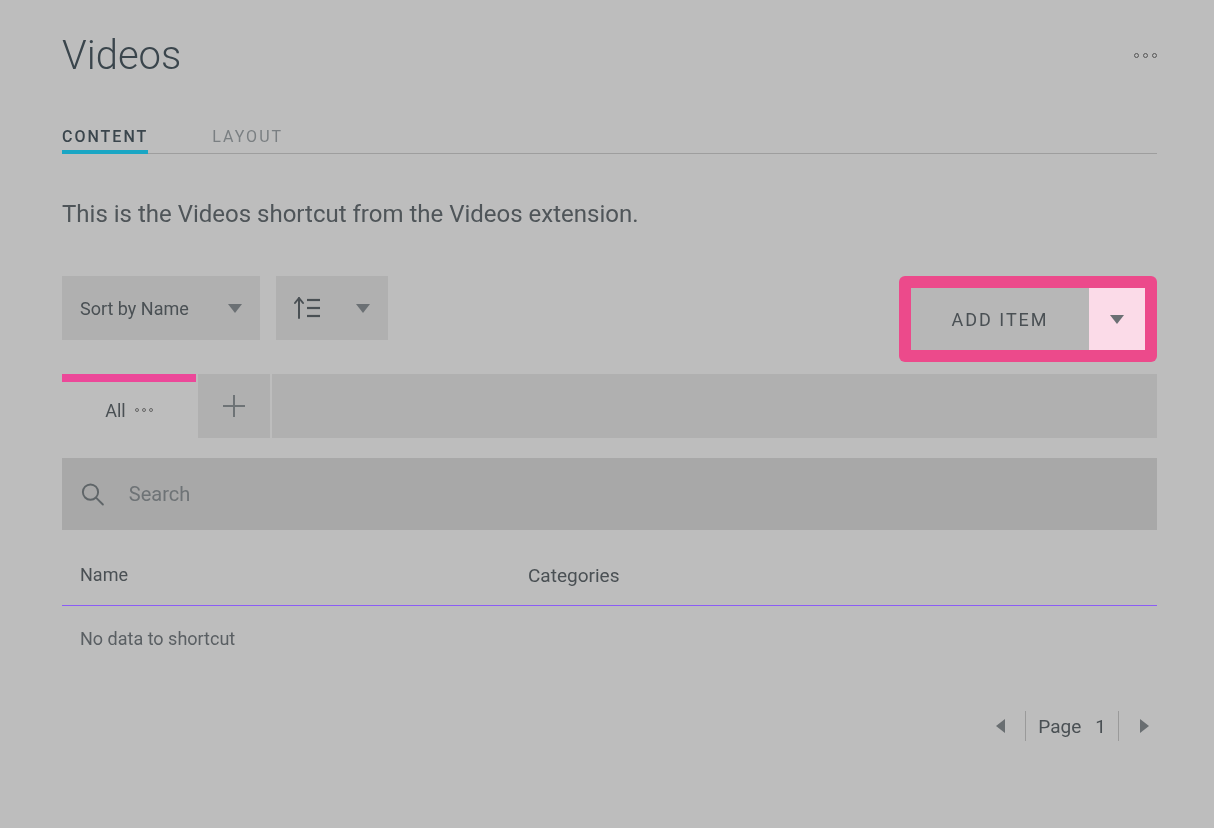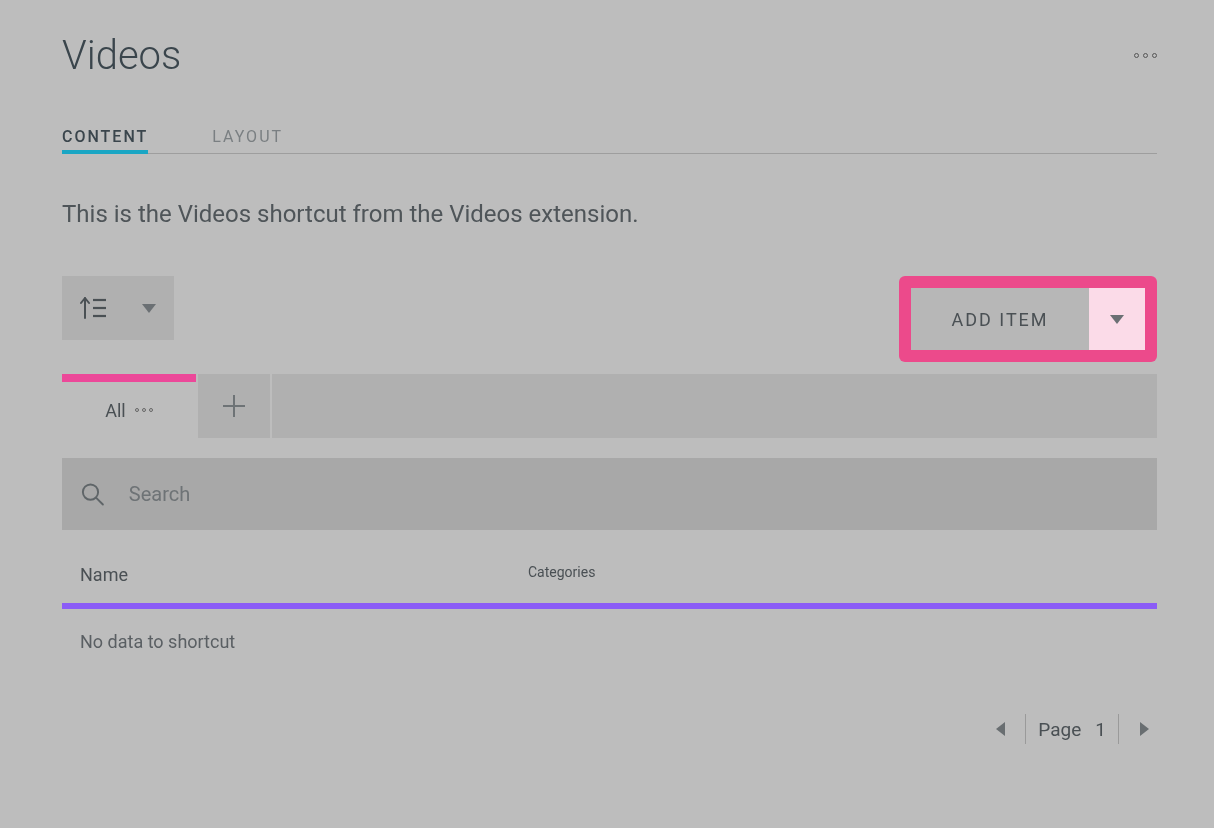--- a/index.html
+++ b/index.html
@@ -39,23 +39,23 @@
     .plus-icon { width: 22px; height: 22px; position: relative; }
     .plus-icon::before, .plus-icon::after { content: ""; position: absolute; background: #6e7376; }
     .plus-icon::before { left: 50%; top: 0; width: 2px; height: 100%; transform: translateX(-50%); }
     .plus-icon::after { top: 50%; left: 0; height: 2px; width: 100%; transform: translateY(-50%); }
 
     .search-bar { background: #a8a8a8; height: 72px; display: flex; align-items: center; padding: 0 18px; gap: 24px; margin-top: 20px; }
     .search-input { background: transparent; border: none; outline: none; font-size: 20px; color: #5a5f63; width: 100%; }
     .search-input::placeholder { color: #6e7376; }
 
     .table { margin-top: 34px; }
-    .table-header { display: flex; border-bottom: 6px solid #8b5cf6; padding: 0 0 18px 18px; }
+    .table-header { display: flex; border-bottom: 1px solid #8b5cf6; padding: 0 0 18px 18px; }
     .col-name { width: 448px; font-size: 18px; color: #4a5054; }
-    .col-categories { font-size: 14px; color: #4a5054; }
+    .col-categories { font-size: 19px; color: #4a5054; }
     .empty { padding: 22px 0 0 18px; font-size: 18px; color: #5a5f63; }
 
     .pagination { display: flex; justify-content: flex-end; align-items: center; margin-top: 62px; gap: 0; color: #4a5054; font-size: 19px; }
     .pg-btn { width: 26px; height: 30px; display: flex; align-items: center; justify-content: center; cursor: pointer; }
     .tri-left { width: 0; height: 0; border-top: 7px solid transparent; border-bottom: 7px solid transparent; border-right: 9px solid #696e71; }
     .tri-right { width: 0; height: 0; border-top: 7px solid transparent; border-bottom: 7px solid transparent; border-left: 9px solid #696e71; }
     .pg-sep { width: 1px; height: 30px; background: #9a9a9a; margin: 0 12px; }
     .pg-label { margin-right: 14px; }
     .pg-num { margin-right: 0; }
 
@@ -77,20 +77,24 @@
 
   <div class="tabs">
     <div class="tab active">CONTENT</div>
     <div class="tab">LAYOUT</div>
   </div>
 
   <p class="description">This is the Videos shortcut from the Videos extension.</p>
 
   <div class="controls-row">
     <div class="left-controls">
+      <div class="dropdown sort-dropdown">
+        <span>Sort by Name</span>
+        <div class="caret-down"></div>
+      </div>
       <div class="dropdown order-dropdown">
         <svg width="26" height="24" viewBox="0 0 26 24">
           <path d="M5 22 V2 M5 2 L1 7 M5 2 L9 7" stroke="#4a5054" stroke-width="2" fill="none" stroke-linecap="round"></path>
           <line x1="13" y1="4" x2="26" y2="4" stroke="#4a5054" stroke-width="2.2"></line>
           <line x1="13" y1="12" x2="26" y2="12" stroke="#4a5054" stroke-width="2.2"></line>
           <line x1="13" y1="20" x2="26" y2="20" stroke="#4a5054" stroke-width="2.2"></line>
         </svg>
         <div class="caret-down"></div>
       </div>
     </div>

